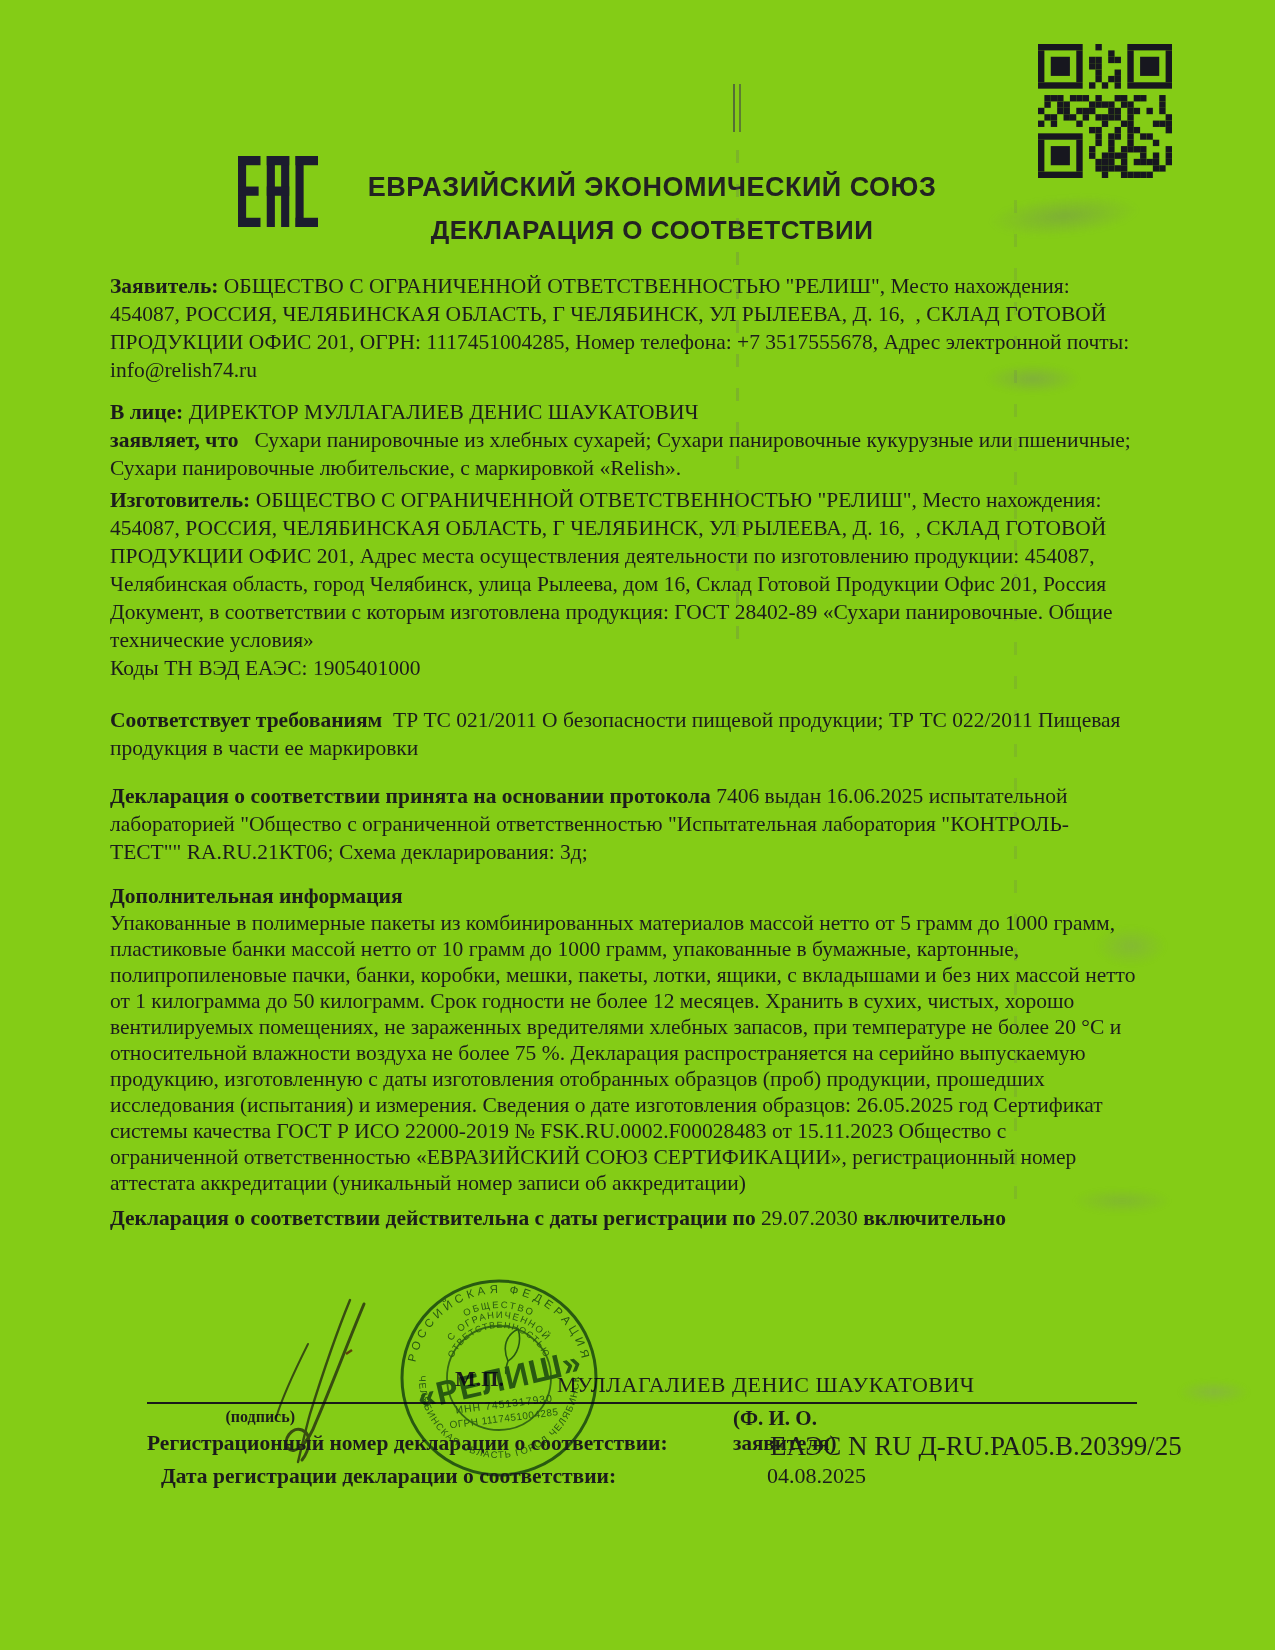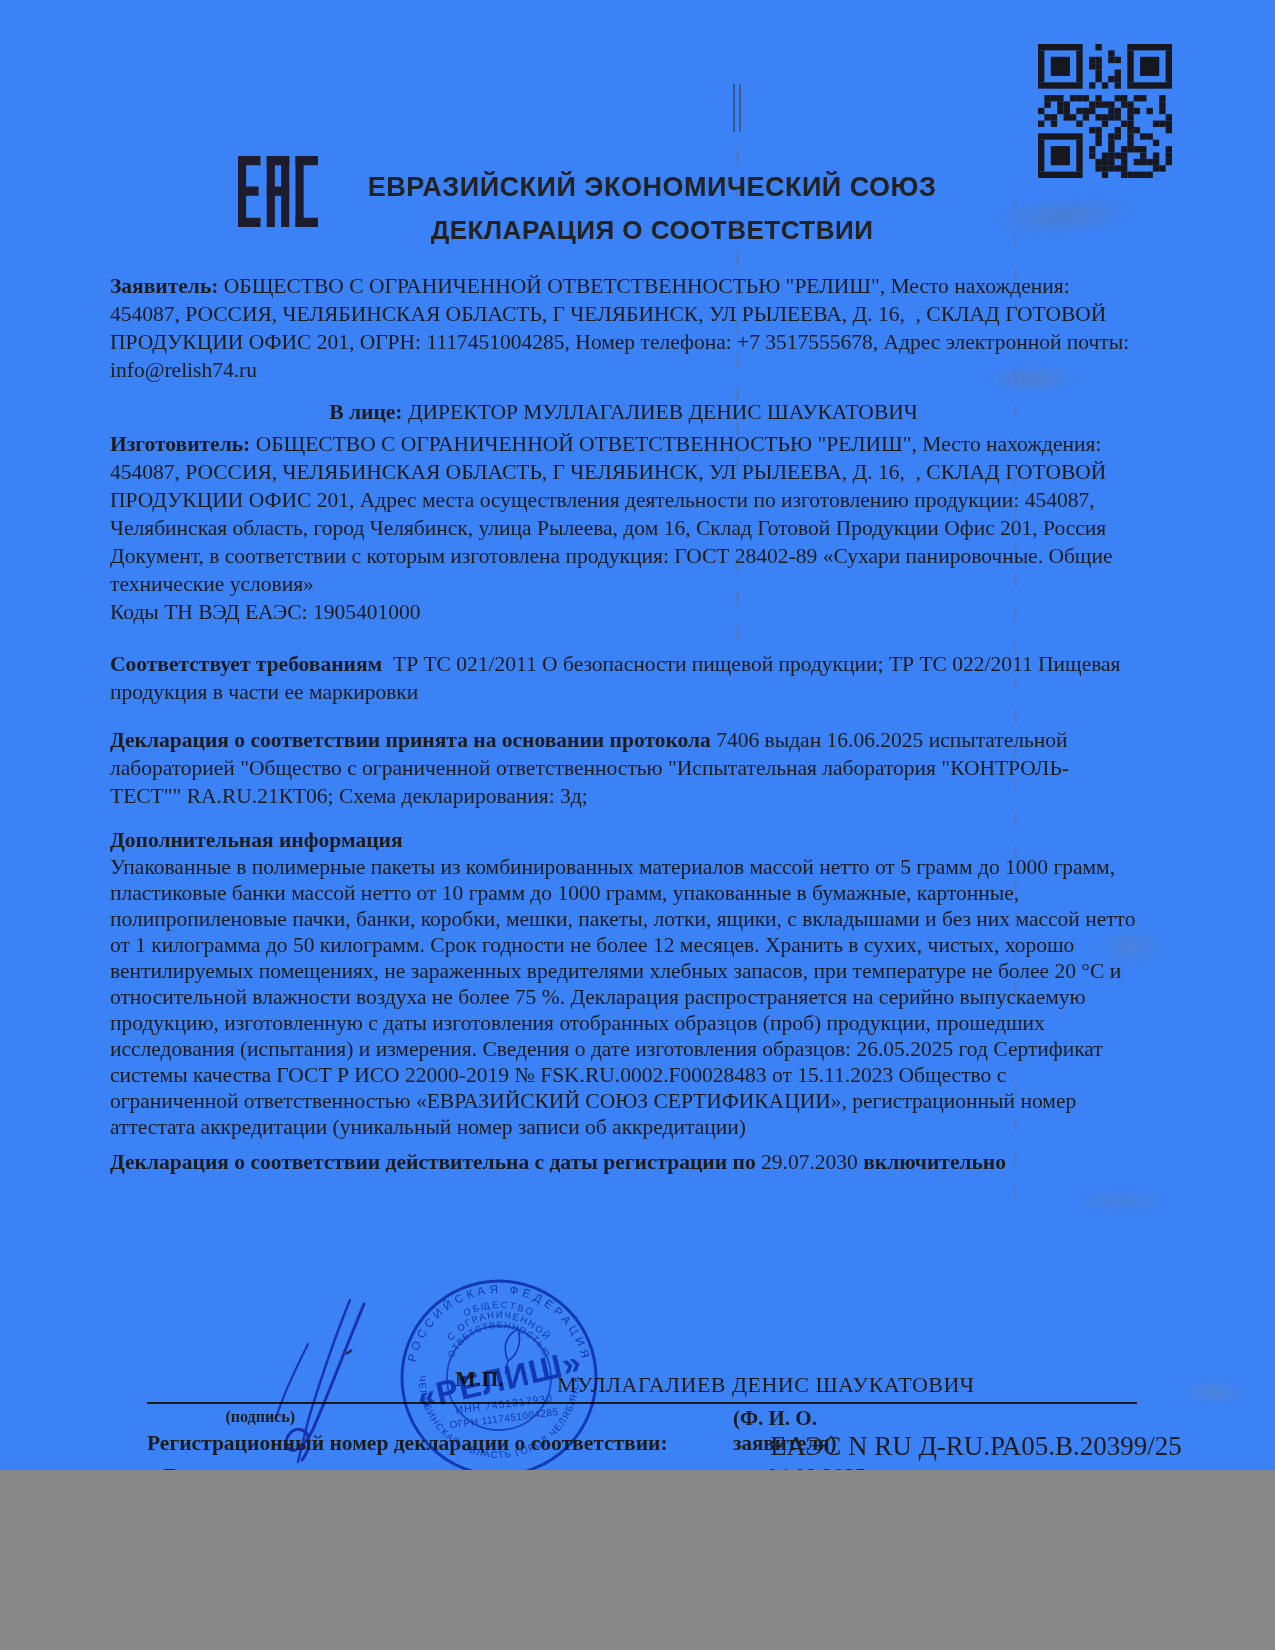--- a/index.html
+++ b/index.html
@@ -1,36 +1,36 @@
 <!DOCTYPE html>
 <html lang="ru"><head>
 <meta charset="utf-8">
 <title>Декларация о соответствии</title>
 <style>
   * { margin:0; padding:0; box-sizing:border-box; }
   body { background:#888; font-family:"Liberation Serif", serif; }
   .page {
-    position:relative; width:1275px; height:1470px; margin:0 auto;
-    background:#3b82f6; overflow:hidden; color:#1c1c1c;
+    position:relative; width:1275px; height:1650px; margin:0 auto;
+    background:#84cc16; overflow:hidden; color:#1c1c1c;
   }
   
   .eac-logo { position:absolute; left:238px; top:156px; width:80px; height:71px; }
   .doc-title {
     position:absolute; left:147px; top:172px; width:990px; padding-left:20px;
     text-align:center; font-family:"Liberation Sans", sans-serif; font-weight:bold;
     color:#222; 
   }
   .doc-title .t1 { font-size:27px; letter-spacing:0.5px; }
   .doc-title .t2 { font-size:26px; letter-spacing:0.5px; margin-top:12px; }
   .qr { position:absolute; left:1038px; top:44px; width:134px; height:134px; }
   
   .content { position:absolute; left:0; top:0; width:1275px; padding:272px 138px 0 110px; }
   .para { font-size:21.5px; line-height:28px; white-space:pre-wrap; }
   .para b { font-weight:bold; }
-  .mt14 { margin-top:14px;text-align:center; }
+  .mt14 { margin-top:14px; }
   .mt4  { margin-top:4px; }
   .mt24 { margin-top:24px; }
   .mt20 { margin-top:20px; }
   .mt16 { margin-top:16px; }
   .tight { line-height:26px; }
   .validity { margin-top:8px; font-size:21.5px; line-height:28px; }
   
   .mp { position:absolute; left:455px; top:1366px; font-size:22px; font-weight:bold;text-align:center; }
   .declarant-name { position:absolute; left:557px; top:1372px; font-size:22px; letter-spacing:0.5px; }
   .sig-rule { position:absolute; left:147px; top:1402px; width:990px; height:2px; background:#1a1a1a; }
@@ -235,20 +235,21 @@
         <rect x="102.0952380952381" y="127.61904761904762" width="6.380952380952381" height="6.380952380952381" fill="#17171f"></rect>
         <rect x="108.47619047619048" y="127.61904761904762" width="6.380952380952381" height="6.380952380952381" fill="#17171f"></rect>
       </svg>
   </div>
 
   <div class="content">
     <p class="para"><b>Заявитель:</b><span> ОБЩЕСТВО С ОГРАНИЧЕННОЙ ОТВЕТСТВЕННОСТЬЮ "РЕЛИШ", Место нахождения: 454087, РОССИЯ, ЧЕЛЯБИНСКАЯ ОБЛАСТЬ, Г ЧЕЛЯБИНСК, УЛ РЫЛЕЕВА, Д. 16,  , СКЛАД ГОТОВОЙ ПРОДУКЦИИ ОФИС 201, ОГРН: 1117451004285, Номер телефона: +7 3517555678, Адрес электронной почты: info@relish74.ru</span></p>
 
     <p class="para mt14"><b>В лице:</b><span> ДИРЕКТОР МУЛЛАГАЛИЕВ ДЕНИС ШАУКАТОВИЧ</span></p>
 
+    <p class="para"><b>заявляет, что</b><span>   Сухари панировочные из хлебных сухарей; Сухари панировочные кукурузные или пшеничные; Сухари панировочные любительские, с маркировкой «Relish».</span></p>
 
     <p class="para mt4"><b>Изготовитель:</b><span> ОБЩЕСТВО С ОГРАНИЧЕННОЙ ОТВЕТСТВЕННОСТЬЮ "РЕЛИШ", Место нахождения: 454087, РОССИЯ, ЧЕЛЯБИНСКАЯ ОБЛАСТЬ, Г ЧЕЛЯБИНСК, УЛ РЫЛЕЕВА, Д. 16,  , СКЛАД ГОТОВОЙ ПРОДУКЦИИ ОФИС 201, Адрес места осуществления деятельности по изготовлению продукции: 454087, Челябинская область, город Челябинск, улица Рылеева, дом 16, Склад Готовой Продукции Офис 201, Россия</span></p>
 
     <p class="para">Документ, в соответствии с которым изготовлена продукция: ГОСТ 28402-89 «Сухари панировочные. Общие технические условия»</p>
 
     <p class="para">Коды ТН ВЭД ЕАЭС: 1905401000</p>
 
     <p class="para mt24"><b>Соответствует требованиям</b><span>  ТР ТС 021/2011 О безопасности пищевой продукции; ТР ТС 022/2011 Пищевая продукция в части ее маркировки</span></p>
 
     <p class="para mt20"><b>Декларация о соответствии принята на основании протокола</b><span> 7406 выдан 16.06.2025 испытательной лабораторией "Общество с ограниченной ответственностью "Испытательная лаборатория "КОНТРОЛЬ-ТЕСТ"" RA.RU.21КТ06; Схема декларирования: 3д;</span></p>

